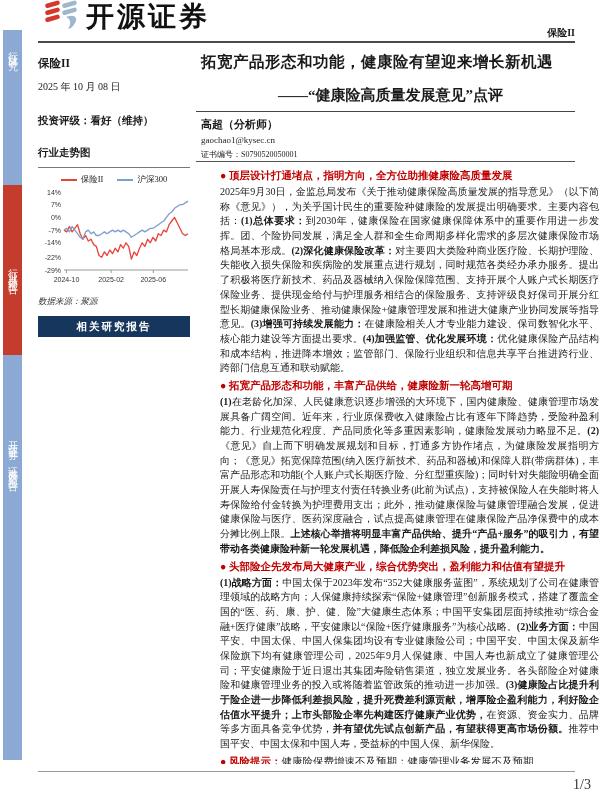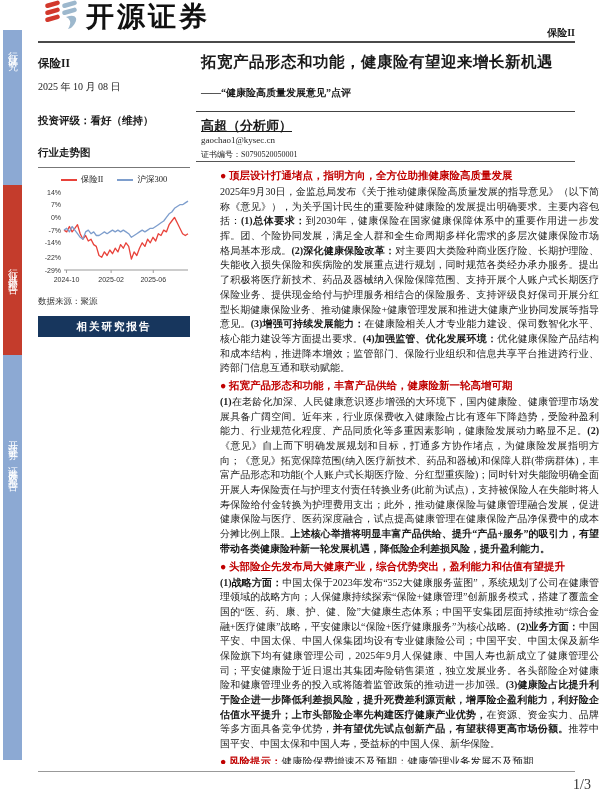--- a/index.html
+++ b/index.html
@@ -22,32 +22,32 @@
   .lcol{position:absolute;left:38px;width:152px;}
   .industry-name{top:56px;font-size:11.5px;font-weight:bold;}
   .report-date{top:80px;font-size:10px;}
   .rating-line{top:114px;font-size:10.5px;font-weight:bold;}
   .trend-title{top:146px;font-size:10.5px;font-weight:bold;}
   .trend-rule{position:absolute;left:38px;width:152px;top:167px;height:1px;background:#777;}
   .chart-wrap{position:absolute;left:38px;top:174px;width:152px;}
   .legend{display:flex;justify-content:center;gap:14px;font-size:8.5px;margin-bottom:2px;}
   .legend-item{display:flex;align-items:center;gap:4px;}
   .legend-swatch{display:inline-block;width:16px;height:2px;}
-  .chart-source{position:absolute;left:38px;top:296px;font-size:8.5px;color:#333;}
+  .chart-source{position:absolute;left:38px;top:296px;font-size:8.5px;color:#333;font-style:italic;}
   .related-box{position:absolute;left:38px;top:316px;width:152px;height:21px;background:#17365D;
                color:#fff;font-weight:bold;font-size:10.5px;display:flex;align-items:center;
                justify-content:center;letter-spacing:2px;}
   .related-list{position:absolute;left:38px;top:344px;width:152px;}
   .rel-item{color:#17365D;font-size:9.5px;line-height:1.7;text-align:justify;margin-bottom:4px;}
   
   .rcol{position:absolute;left:180px;width:379px;margin-left:21px;}
   .doc-title{top:52px;font-size:15.5px;font-weight:bold;letter-spacing:0.5px;}
-  .doc-subtitle{top:86px;font-size:10px;font-weight:bold;text-align:left;}
+  .doc-subtitle{top:86px;font-size:15px;font-weight:bold;text-align:center;}
   .title-rule{position:absolute;left:196px;width:379px;top:111px;height:1px;background:#444;}
-  .analyst-name{top:117px;font-size:13px;font-weight:bold;text-decoration:underline;}
+  .analyst-name{top:117px;font-size:11px;font-weight:bold;}
   .analyst-email{top:135px;font-size:9px;color:#222;}
   .analyst-cert{top:149px;font-size:8px;color:#222;}
   .analyst-rule{position:absolute;left:196px;width:379px;top:161px;height:1px;background:#555;}
   .report-body{position:absolute;left:196px;top:166px;width:379px;height:598px;overflow:hidden;margin-left:24px;}
   .sec-header{color:#C00000;font-weight:bold;font-size:10.5px;margin:3px 0 2px 0;}
   .sec-header .tail{color:#1a1a1a;font-weight:normal;text-decoration:underline;}
   .para{font-size:10px;line-height:1.47;text-align:justify;margin-bottom:2px;}
   .para .b{font-weight:bold;}
   
   .footer-rule{position:absolute;left:38px;right:25px;top:771px;height:1px;background:#999;}

